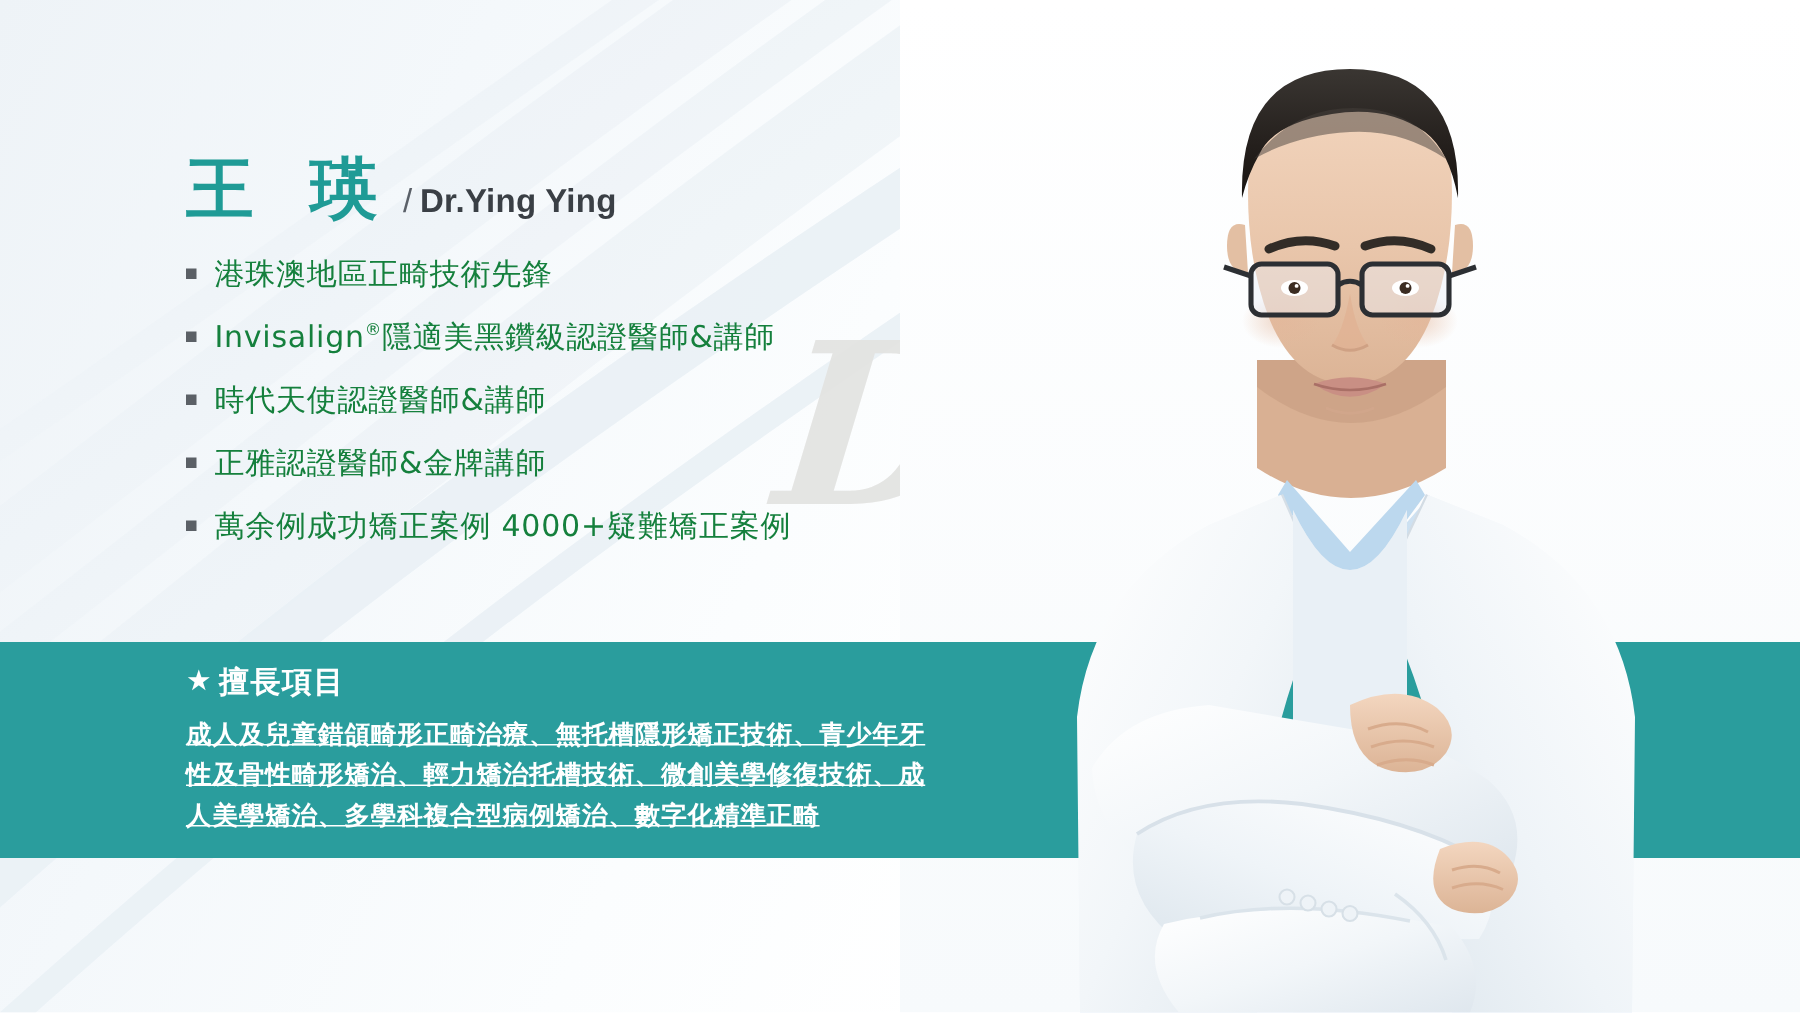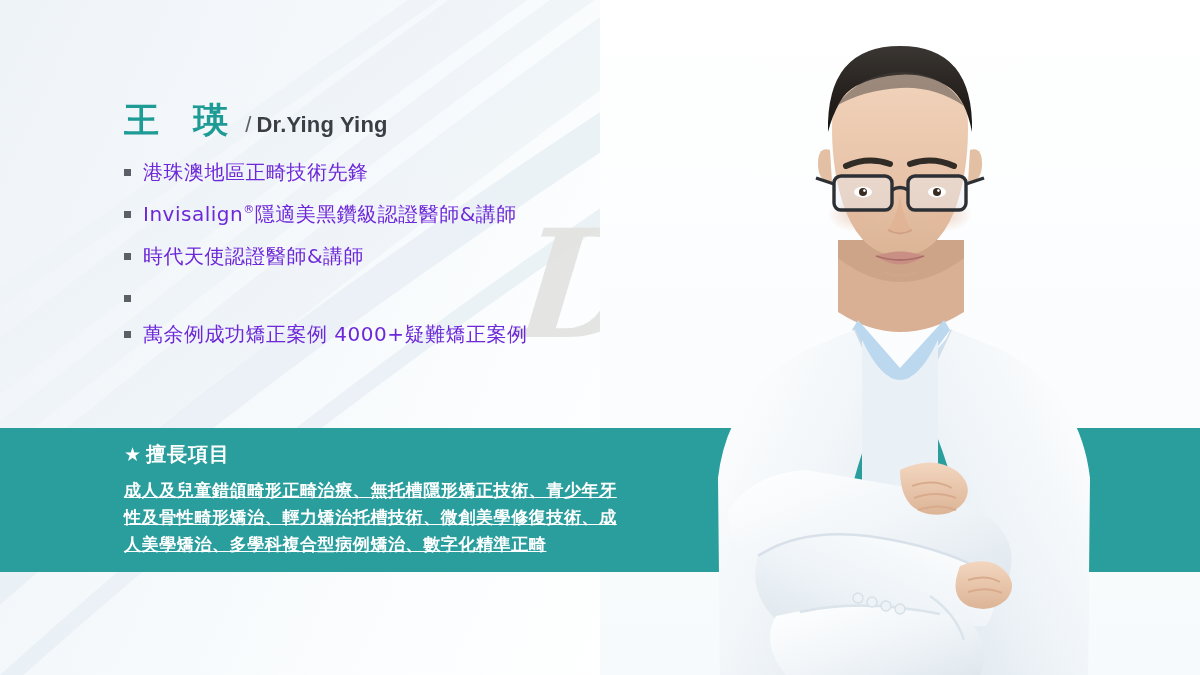--- a/index.html
+++ b/index.html
@@ -37,34 +37,34 @@
   }
 
   
   .photo { position:absolute; left:600px; top:0; width:600px; height:675px; }
   .photo svg { display:block; width:600px; height:675px; }
 
   
   .info { position:absolute; left:124px; top:103px; width:520px; }
   .name-row { display:flex; align-items:baseline; white-space:nowrap; }
   .name-cn {
-    font-size:35px; font-weight:700; color:#1f9b96;
+    font-size:45px; font-weight:700; color:#1f9b96;
     letter-spacing:11px; line-height:1;
     font-family:"DejaVu Sans","Liberation Sans",sans-serif;
   }
   .name-en {
     font-size:22px; font-weight:700; color:#3a3f45;
     margin-left:6px; line-height:1; letter-spacing:.2px;
   }
   .name-en .slash { font-weight:400; color:#5a6068; margin-right:5px; }
 
   .bullets { margin-top:24px; list-style:none; }
   .bullets li {
     display:flex; align-items:flex-start;
-    font-size:20px; color:#6d28d9; line-height:1;
+    font-size:20px; color:#15803d; line-height:1;
     margin-bottom:22px;
     letter-spacing:.5px;
     white-space:nowrap;
     font-family:"DejaVu Sans","Liberation Sans",sans-serif;
     text-align:center;
   }
   .bullets li .sq {
     width:7px; height:7px; background:#5b6066;
     margin-right:12px; margin-top:7px; flex:0 0 auto;
   }
@@ -263,20 +263,21 @@
       <li>
           <span class="sq"></span>
           <span class="txt">Invisalign<sup>®</sup>隱適美黑鑽級認證醫師&amp;講師</span>
         </li>
       <li>
           <span class="sq"></span>
           <span class="txt">時代天使認證醫師&amp;講師</span>
         </li>
       <li>
           <span class="sq"></span>
+          <span class="txt">正雅認證醫師&amp;金牌講師</span>
         </li>
       <li>
           <span class="sq"></span>
           <span class="txt">萬余例成功矯正案例  4000+疑難矯正案例</span>
         </li>
     </ul>
   </div>
 
   <div class="banner"></div>
 

